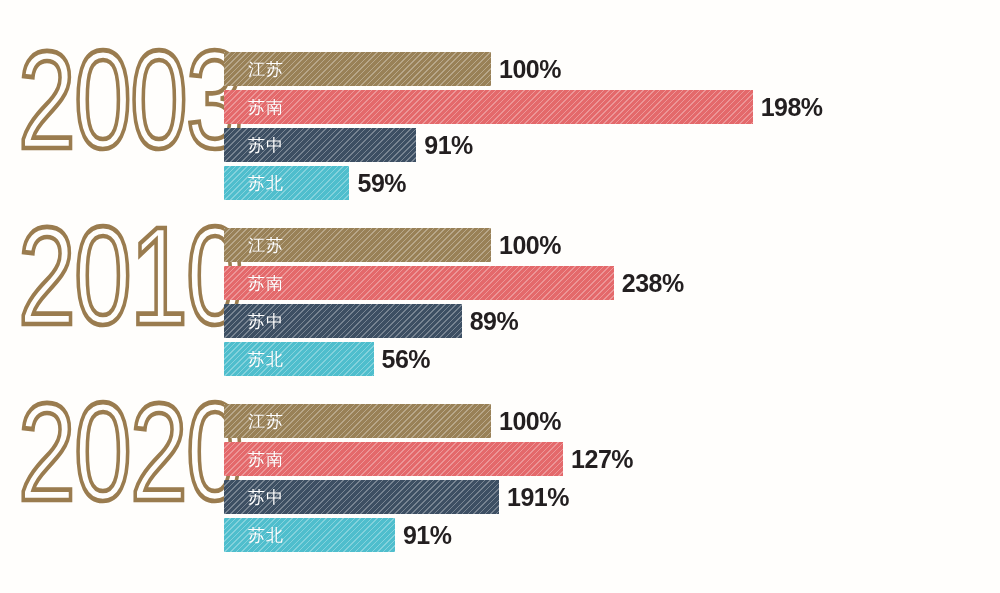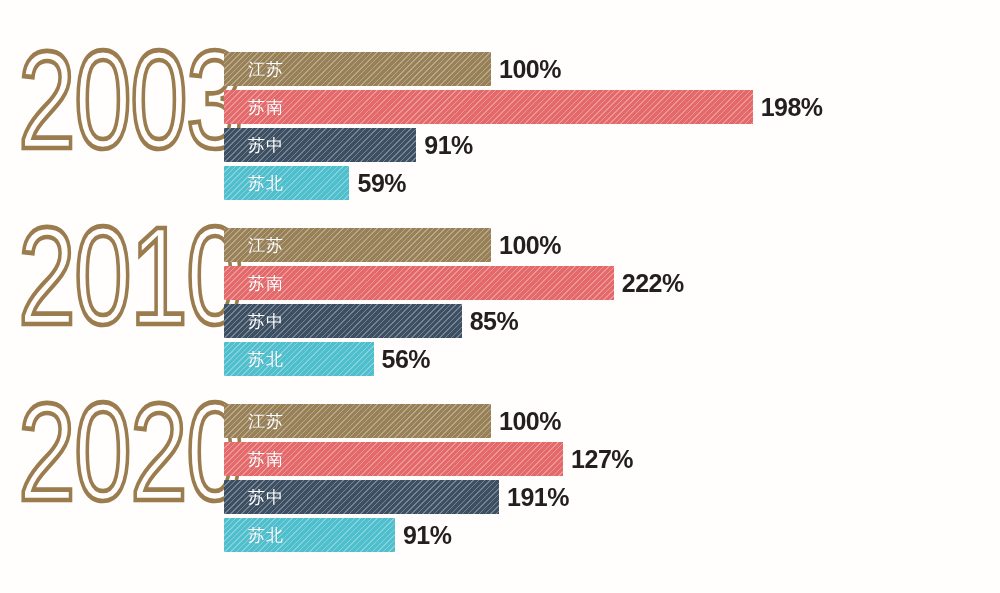--- a/index.html
+++ b/index.html
@@ -150,27 +150,27 @@
           <div class="barrow">
             <div class="bar" style="width: 267px; background: rgb(153, 129, 87);">
               <span class="bar-label">江苏</span>
             </div>
             <span class="value">100%</span>
           </div>
           <div class="barrow">
             <div class="bar" style="width: 389.82px; background: rgb(228, 105, 107);">
               <span class="bar-label">苏南</span>
             </div>
-            <span class="value">222%</span>
+            <span class="value">238%</span>
           </div>
           <div class="barrow">
             <div class="bar" style="width: 237.63px; background: rgb(61, 79, 99);">
               <span class="bar-label">苏中</span>
             </div>
-            <span class="value">85%</span>
+            <span class="value">89%</span>
           </div>
           <div class="barrow">
             <div class="bar" style="width: 149.52px; background: rgb(79, 190, 205);">
               <span class="bar-label">苏北</span>
             </div>
             <span class="value">56%</span>
           </div>
         </div>
       </div>
       <div class="group" style="top: 374px; height: 176px;">

